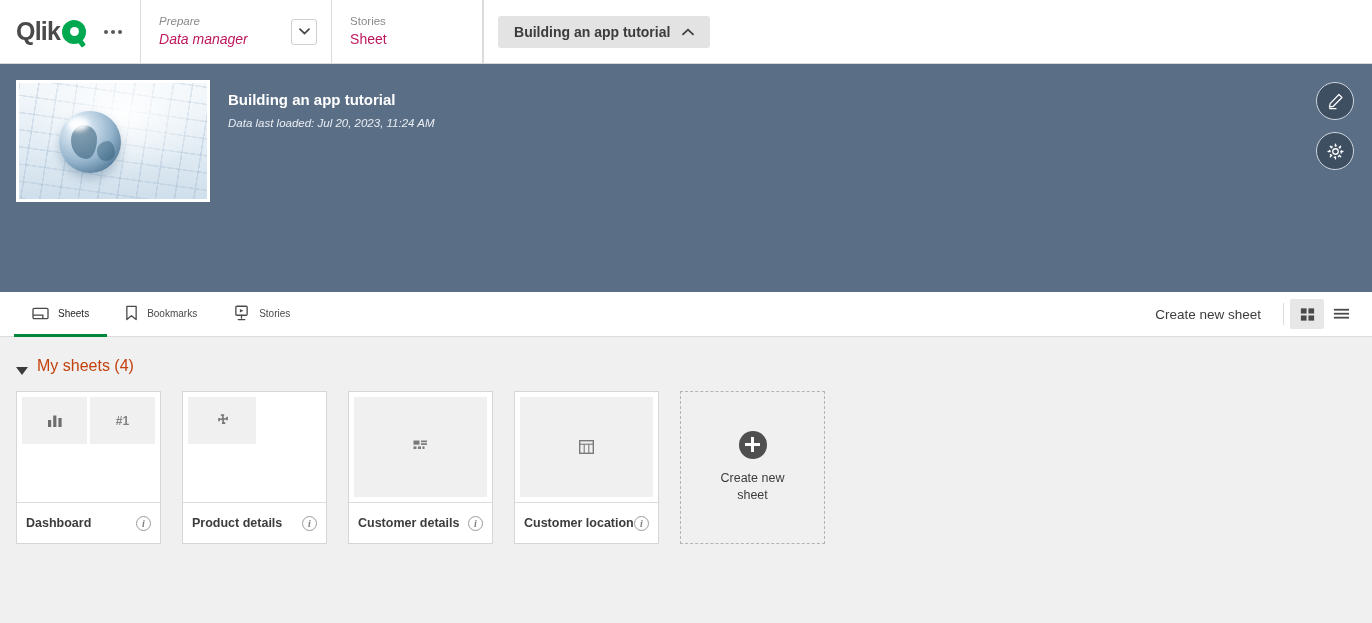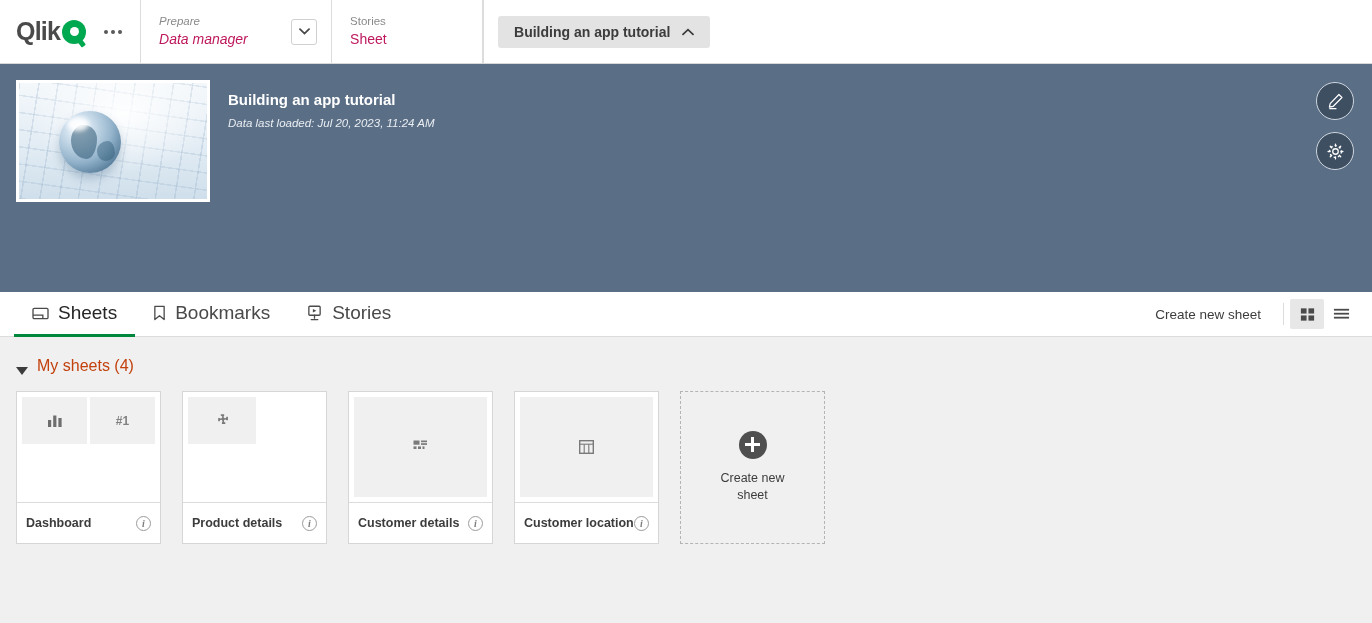--- a/index.html
+++ b/index.html
@@ -164,21 +164,21 @@
   .tabbar {
     height: 45px; background: #ffffff;
     border-bottom: 1px solid #dcdcdc;
     display: flex; align-items: stretch; padding: 0 14px 0 14px;
     position: relative;
   }
   .tabs { display: flex; align-items: stretch; }
   .tab {
     display: flex; align-items: center; gap: 9px;
     padding: 0 18px; cursor: pointer;
-    font-size: 19px; color: #4a4a4a;
+    font-size: 10px; color: #4a4a4a;
     border-bottom: 3px solid transparent;
     margin-bottom: -1px;
   }
   .tab.active { border-bottom-color: #00873d; color: #262626; }
   .tab-icon { display: flex; align-items: center; }
 
   .tabbar-right {
     margin-left: auto; display: flex; align-items: center; gap: 0;
   }
   .create-link {

